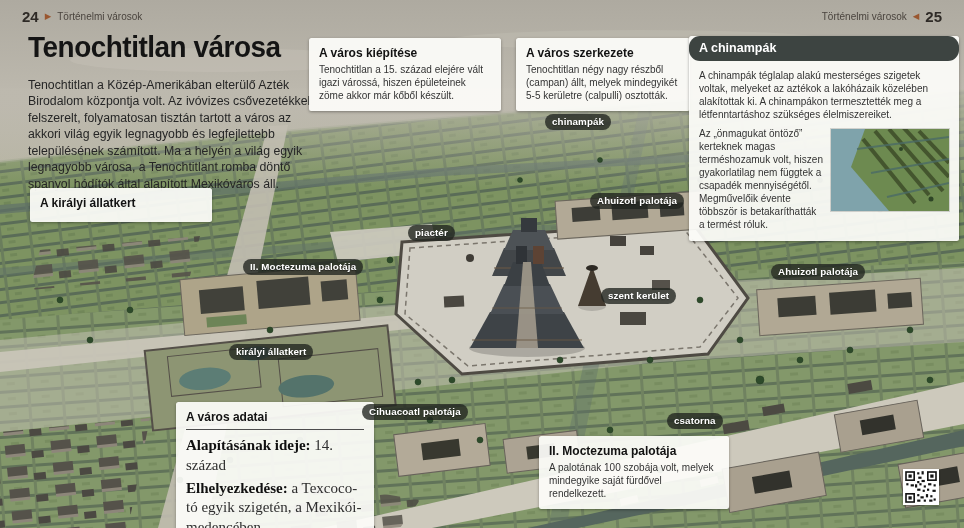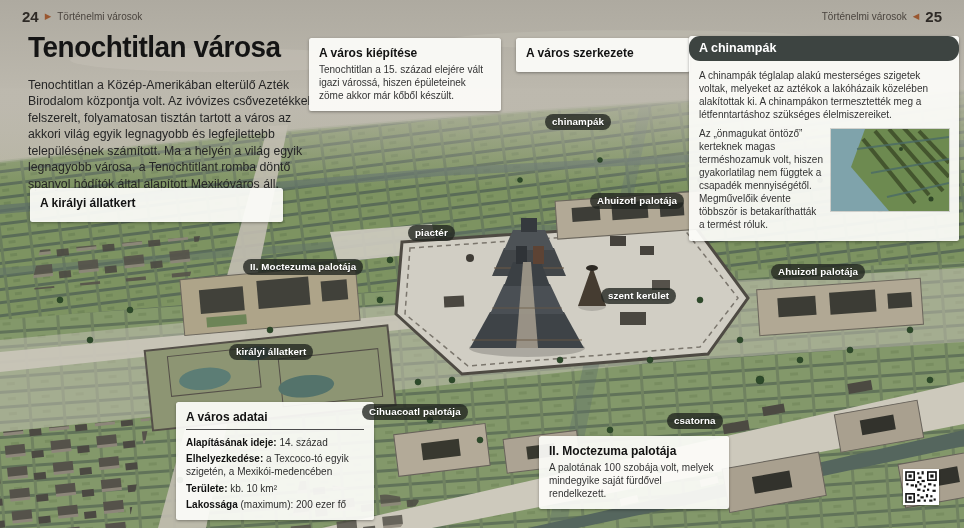--- a/index.html
+++ b/index.html
@@ -29,41 +29,41 @@
   .box{
     position:absolute;box-sizing:border-box;
     background:rgba(253,253,250,0.93);border-radius:2.5px;
     box-shadow:0 1px 3px rgba(0,0,0,0.35);
     padding:8px 10px 9px;z-index:5;
   }
   .box h3{margin:0 0 3px 0;font-size:12px;color:#121212;}
   .box p{margin:0;font-size:10px;line-height:1.3;color:#333;}
   .box-kiepitese{left:309px;top:38px;width:192px;}
   .box-szerkezete{left:516px;top:38px;width:174px;}
-  .box-allatkert{left:30px;top:188px;width:253px;}
+  .box-allatkert{left:30px;top:188px;width:182px;}
   .box-adatai{left:176px;top:402px;width:198px;}
   .box-moctezuma{left:539px;top:436px;width:190px;}
 
   .box-chinampak{left:689px;top:36px;width:270px;padding:0;overflow:hidden;}
   .box-chinampak .hd{
     background:#3d4441;color:#fff;font-size:12.5px;font-weight:700;
     padding:5px 10px 6px;
     border-radius:11px;
   }
   .box-chinampak .bd{padding:8px 10px 10px;}
   .box-chinampak .bd p{margin:0 0 6px 0;}
   .box-chinampak .bd p:last-child{margin-bottom:0;}
   .inset{
     float:right;width:118px;height:82px;margin:2px 0 2px 8px;
     box-shadow:0 0 0 1px rgba(0,0,0,0.15);
   }
   .inset svg{display:block;width:100%;height:100%;}
 
   .rule{border:none;border-top:1.5px solid #4c4c4c;margin:5px 0 6px;}
-  .datarow{font-size:10px;line-height:1.32;color:#2e2e2e;margin-bottom:3px;}
+  .datarow{font-size:15px;line-height:1.32;color:#2e2e2e;margin-bottom:3px;font-family:Liberation Serif, serif;}
   .datarow b{color:#101010;}
   .datarow:last-child{margin-bottom:0;}
 
   
   .maplabel{
     position:absolute;z-index:6;background:rgba(32,36,31,0.78);color:#fff;
     font-size:9.8px;font-weight:700;padding:2px 7px 3px;border-radius:8px;
     white-space:nowrap;letter-spacing:0.1px;text-shadow:0 1px 1px rgba(0,0,0,0.4);
   }
 
@@ -287,20 +287,21 @@
     <p>Tenochtitlan a Közép-Amerikában elterülő Azték Birodalom központja volt. Az ivóvizes csővezetékkel felszerelt, folyamatosan tisztán tartott a város az akkori világ egyik legnagyobb és legfejlettebb településének számított. Ma a helyén a világ egyik legnagyobb városa, a Tenochtitlant romba döntő spanyol hódítók által alapított Mexikóváros áll.</p>
   </div>
 
   <div class="box box-kiepitese">
     <h3>A város kiépítése</h3>
     <p>Tenochtitlan a 15. század elejére vált igazi várossá, hiszen épületeinek zöme akkor már kőből készült.</p>
   </div>
 
   <div class="box box-szerkezete">
     <h3>A város szerkezete</h3>
+    <p>Tenochtitlan négy nagy részből (campan) állt, melyek mindegyikét 5-5 kerületre (calpulli) osztották.</p>
   </div>
 
   <div class="box box-chinampak">
     <div class="hd">A chinampák</div>
     <div class="bd">
       <p>A chinampák téglalap alakú mesterséges szigetek voltak, melyeket az aztékok a lakóházaik közelében alakítottak ki. A chinampákon termesztették meg a létfenntartáshoz szükséges élelmiszereiket.</p>
       <div class="inset">
         <svg viewBox="0 0 118 82" aria-hidden="true">
           <rect width="118" height="82" fill="#7fa3ab"></rect>
           <polygon points="34,0 118,0 118,82 58,82 20,38" fill="#6d8a50"></polygon>

